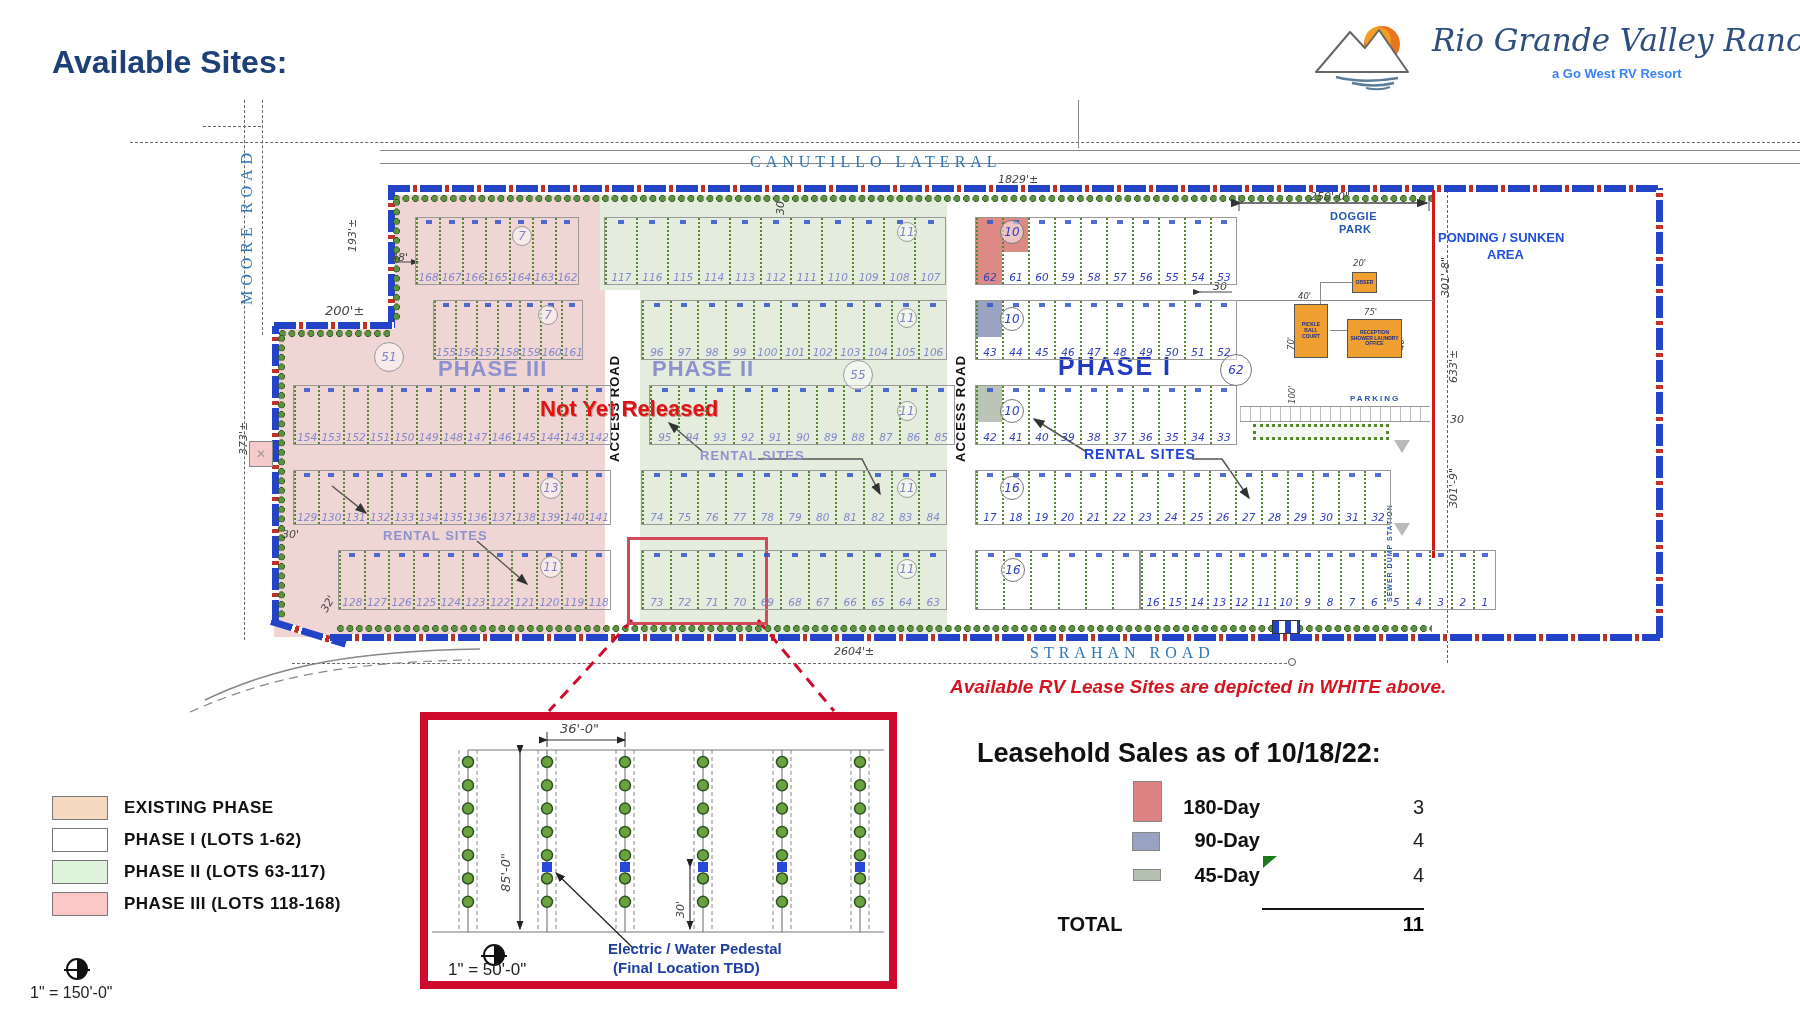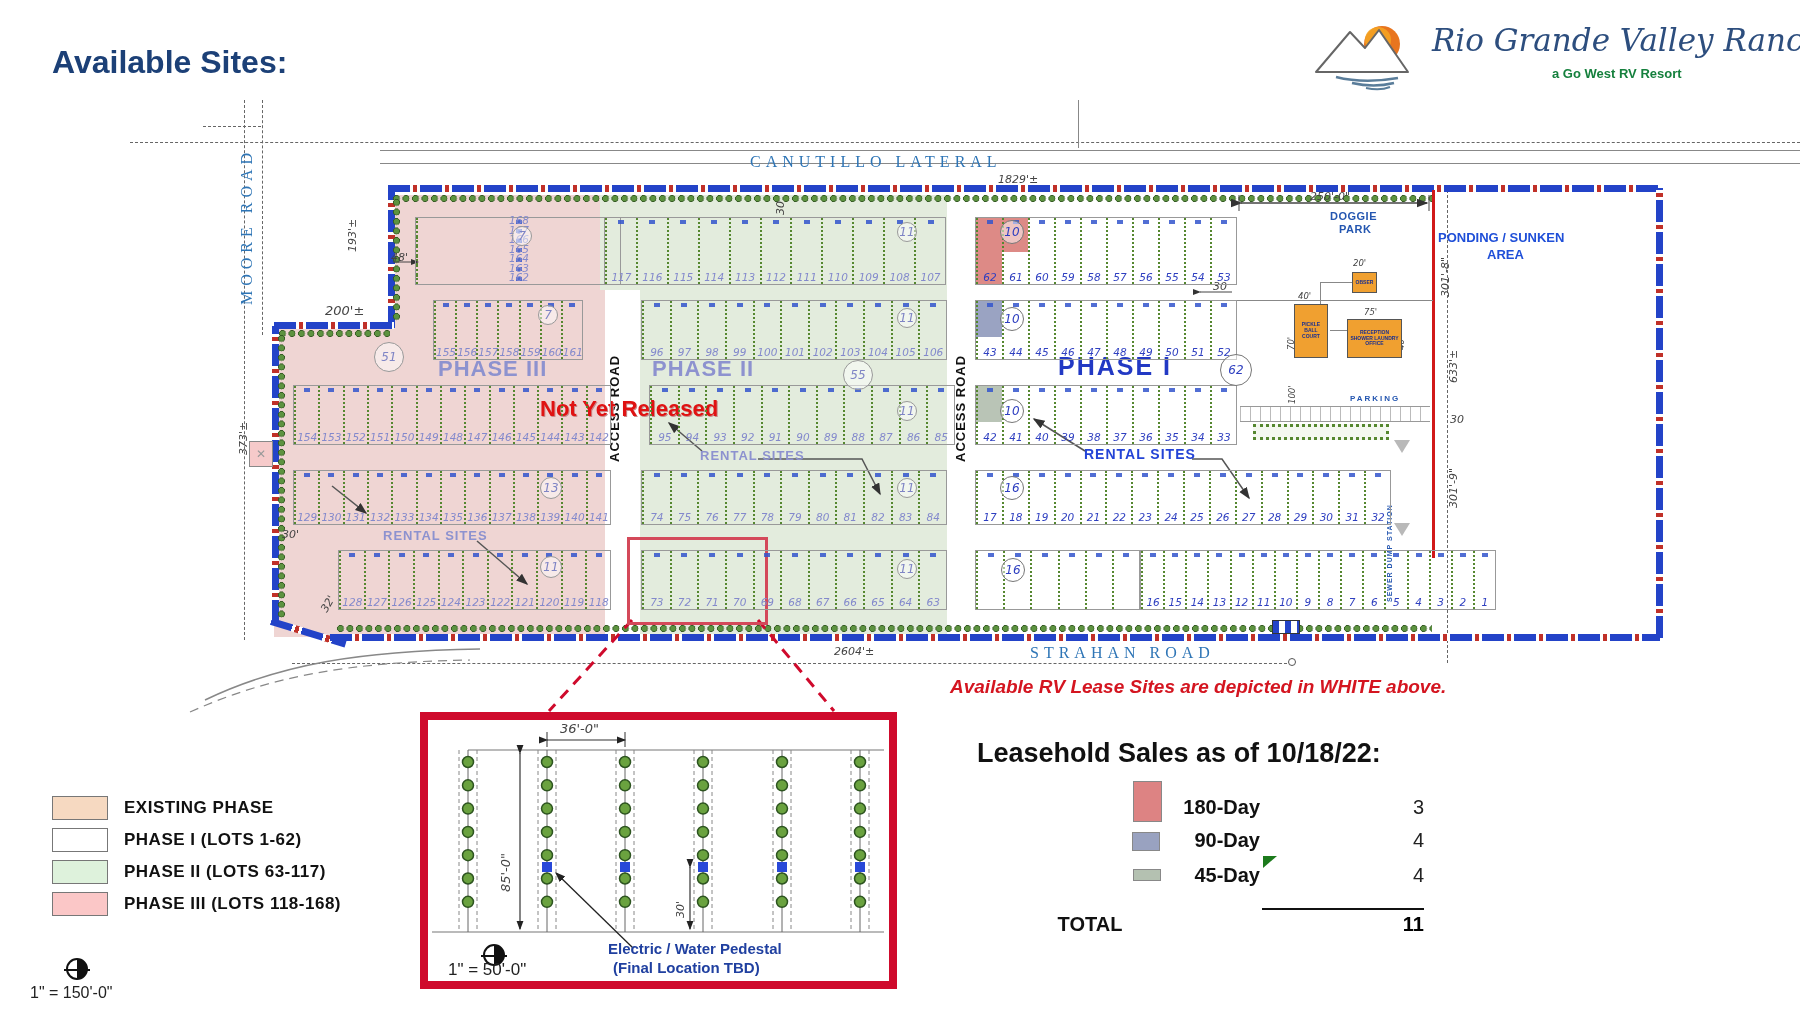--- a/index.html
+++ b/index.html
@@ -61,21 +61,21 @@
   <div class="abs" style="left:1308px;top:10px;width:488px;height:84px;">
     <svg width="132" height="82" viewBox="0 0 132 82">
       <circle cx="74" cy="34" r="18" fill="#e8751f"></circle>
       <circle cx="70" cy="30" r="13" fill="#f5a623" opacity="0.85"></circle>
       <path d="M8 62 L42 22 L57 38 L71 20 L100 62 Z" fill="#ffffff" stroke="#666" stroke-width="2" stroke-linejoin="round"></path>
       <path d="M28 67 q28 7 62 1" stroke="#5a7d9a" stroke-width="2.5" fill="none"></path>
       <path d="M44 73 q22 5 42 0" stroke="#5a7d9a" stroke-width="2.5" fill="none"></path>
       <path d="M58 78 q14 3 24 -1" stroke="#5a7d9a" stroke-width="2" fill="none"></path>
     </svg>
     <div class="abs" style="left:124px;top:12px;font:italic 31px 'DejaVu Serif',serif;color:#2d4e7e;white-space:nowrap;">Rio Grande Valley Ranch</div>
-    <div class="abs" style="left:244px;top:56px;font:bold 13px 'Liberation Sans',sans-serif;color:#15803d;white-space:nowrap;">a Go West RV Resort</div>
+    <div class="abs" style="left:244px;top:56px;font:bold 13px 'Liberation Sans',sans-serif;color:#3b82f6;white-space:nowrap;">a Go West RV Resort</div>
   </div>
 
   <div id="plan" class="abs" style="left:0;top:0;width:1800px;height:1013px;">
 
     <div class="dash-h" style="left:130px;top:142px;width:1670px;"></div>
     <div class="dash-h" style="left:203px;top:126px;width:58px;"></div>
     <div class="dash-v" style="left:244px;top:100px;height:540px;"></div>
     <div class="dash-v" style="left:262px;top:100px;height:235px;"></div>
     <div class="ln" style="left:380px;top:150px;width:1420px;height:1px;"></div>
     <div class="ln" style="left:380px;top:163px;width:1420px;height:1px;"></div>
@@ -170,21 +170,21 @@
       <div class="ann bluebold13" style="left: 1438px; top: 230px;">PONDING / SUNKEN</div>
       <div class="ann bluebold13" style="left: 1487px; top: 247px;">AREA</div>
       <div class="ann tinyblue2" style="left: 1350px; top: 394px;">PARKING</div>
       <div class="ann nyr" style="left: 540px; top: 396px;">Not Yet Released</div>
       <div class="ann phl" style="left: 438px; top: 356px;">PHASE III</div>
       <div class="ann phl" style="left: 652px; top: 356px;">PHASE II</div>
       <div class="ann phb" style="left: 1058px; top: 352px;">PHASE I</div>
       <div class="ann rentl" style="left: 383px; top: 528px;">RENTAL SITES</div>
       <div class="ann rentl" style="left: 700px; top: 448px;">RENTAL SITES</div>
       <div class="ann rentb" style="left: 1084px; top: 446px;">RENTAL SITES</div>
-      <div class="lotrow ph3" style="left: 415px; top: 217px; width: 206px; height: 68px; flex-direction: column;">
+      <div class="lotrow ph3" style="left: 415px; top: 217px; width: 164px; height: 68px;">
         <div class="lot">
           <div class="pad"></div>
           <div class="num">168</div>
         </div>
         <div class="lot">
           <div class="pad"></div>
           <div class="num">167</div>
         </div>
         <div class="lot">
           <div class="pad"></div>

